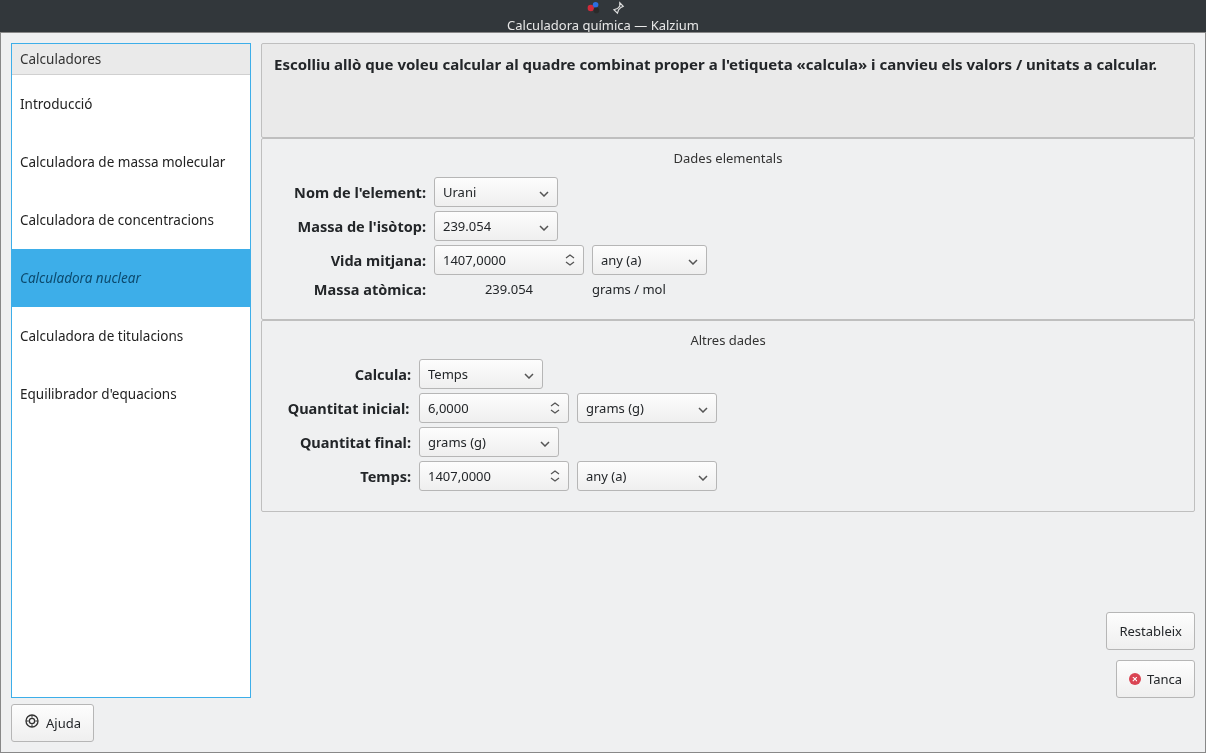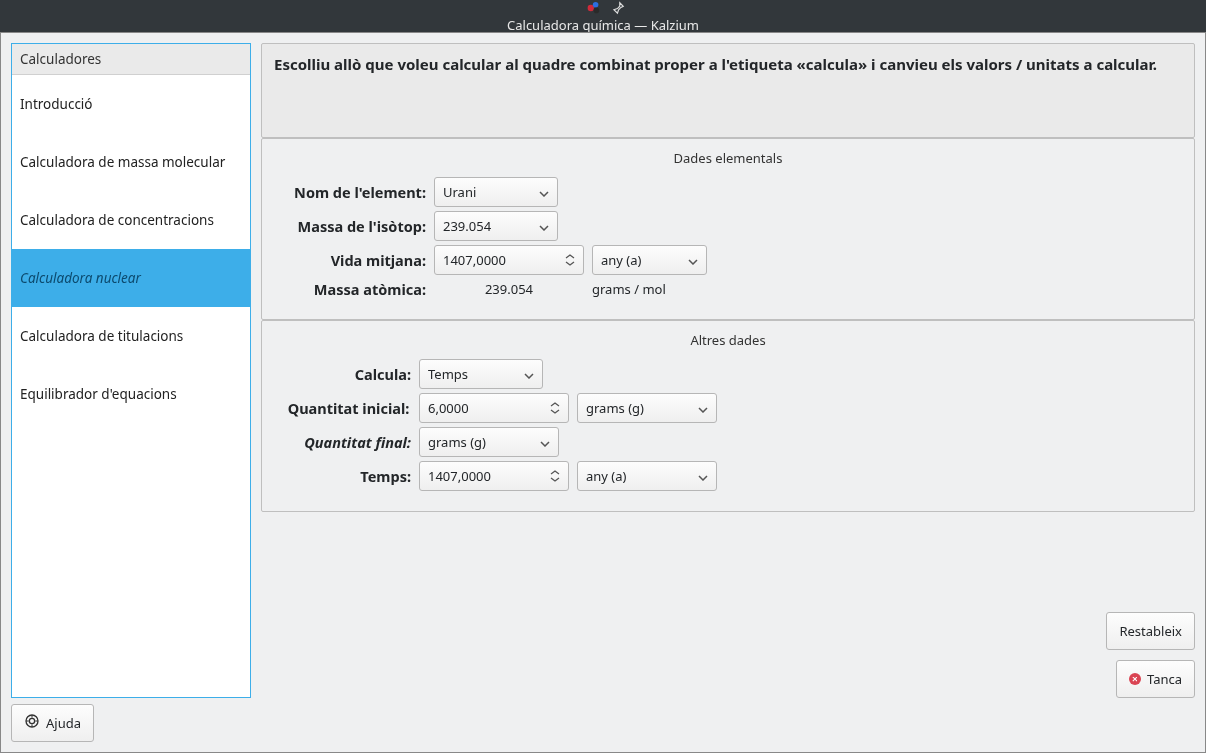--- a/index.html
+++ b/index.html
@@ -183,21 +183,21 @@
           </div>
           <div class="ctl select" style="width:140px;">
             <span>grams (g)</span>
             <span class="chev"><svg width="10" height="6" viewBox="0 0 10 6" fill="none" stroke="#555" stroke-width="1.5">
                   <path d="M1 1 L5 5 L9 1"></path>
                 </svg></span>
           </div>
         </div>
 
         <div class="row">
-          <div class="lbl" style="width:125px;font-style:italic;">Quantitat final:</div>
+          <div class="lbl" style="width:125px;">Quantitat final:</div>
           <div class="ctl select" style="width:140px;">
             <span>grams (g)</span>
             <span class="chev"><svg width="10" height="6" viewBox="0 0 10 6" fill="none" stroke="#555" stroke-width="1.5">
                   <path d="M1 1 L5 5 L9 1"></path>
                 </svg></span>
           </div>
         </div>
 
         <div class="row">
           <div class="lbl" style="width:125px;">Temps:</div>

